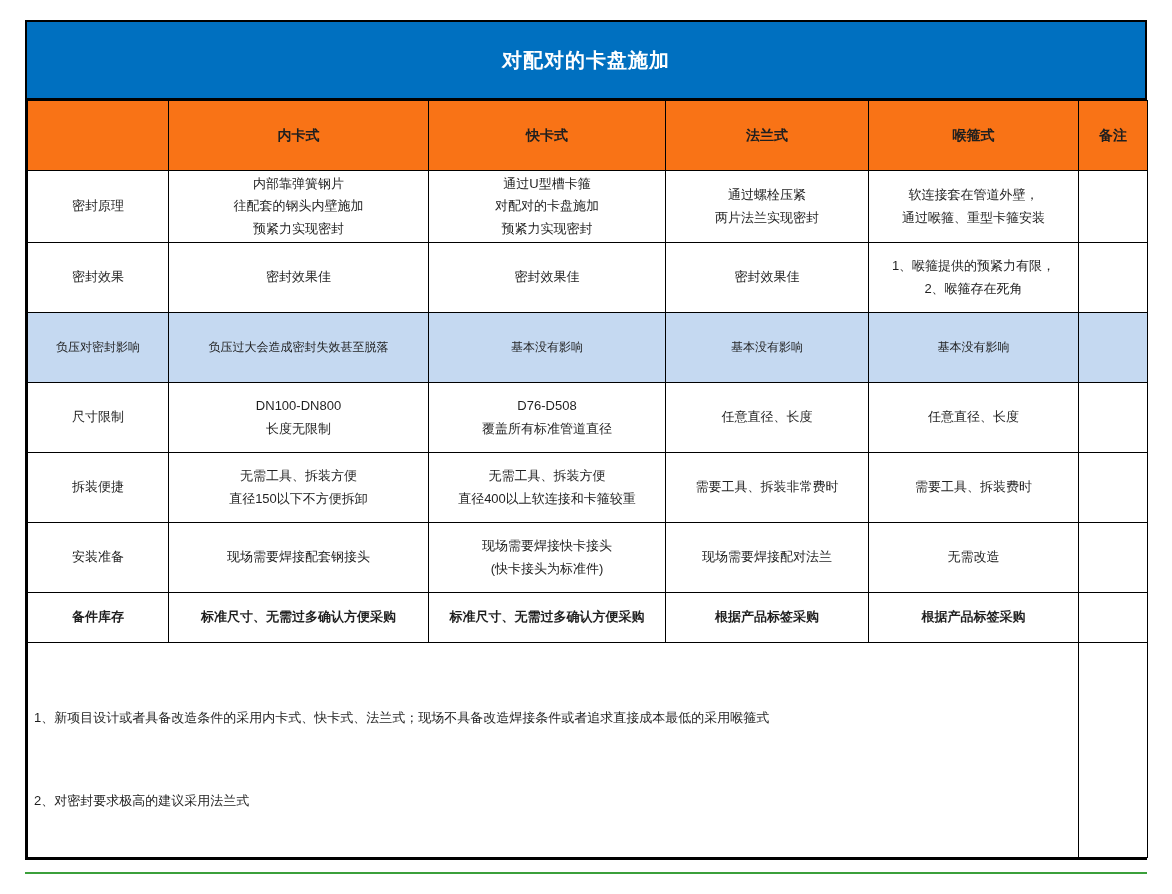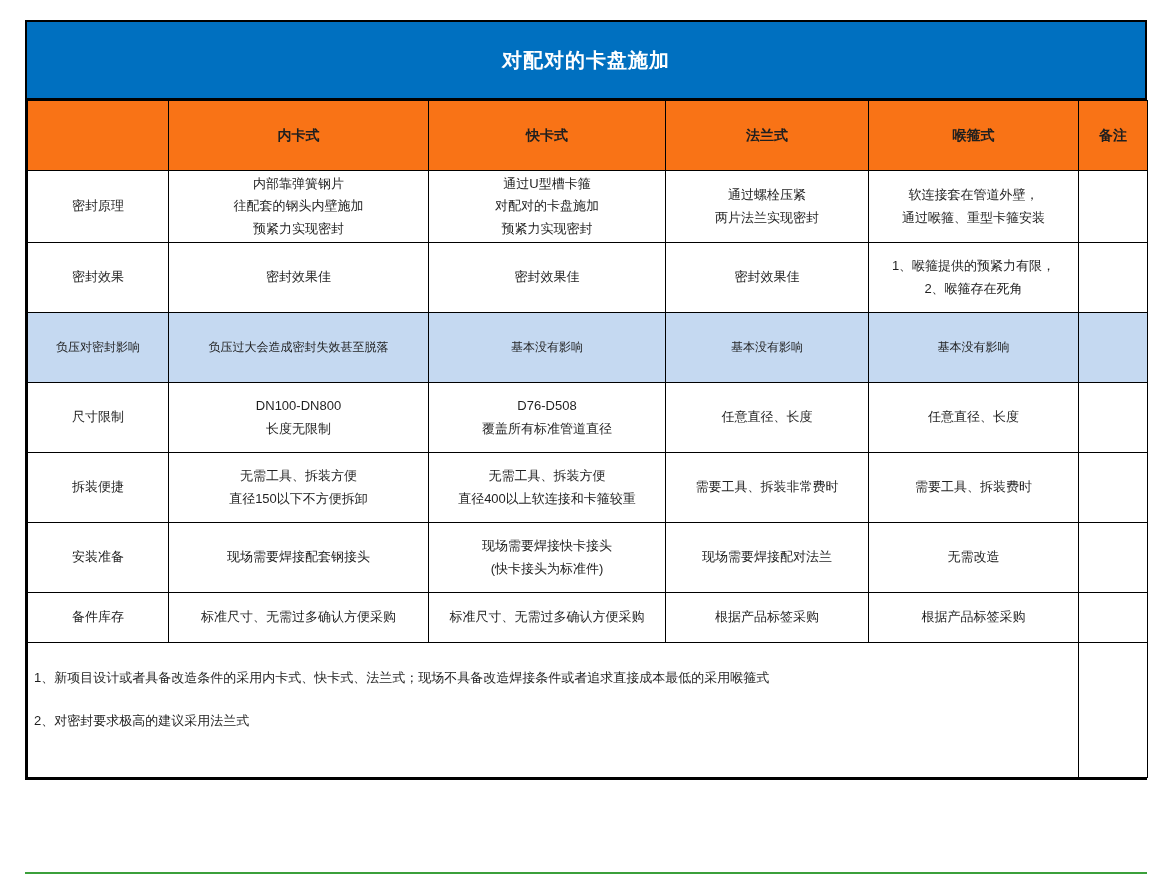--- a/index.html
+++ b/index.html
@@ -43,36 +43,36 @@
     border: 1px solid #000;
     text-align: center;
     vertical-align: middle;
     padding: 2px 6px;
     line-height: 1.72;
     white-space: pre-line;
     overflow: hidden;
   }
   tr.header-row td { height: 70px; background: #f97316; font-weight: bold; font-size: 14px; }
   tr.data-row td   { height: 70px; background: #ffffff; }
-  tr.data-row.short td { height: 50px; }
+  tr.data-row.short td { height: 50px; font-weight: bold; }
   tr.hl-row td {
     height: 70px;
     background: #C5D9F1;
     font-weight: normal;
     font-size: 12px;
   }
   tr.notes-row td {
     height: 68px;
     text-align: left;
     vertical-align: middle;
     padding: 3px 6px;
     line-height: 1.64;
     background: #ffffff;
   }
-  .note-line { white-space: nowrap; }
+  .note-line { white-space: nowrap; margin-top: 40px; }
   .green-line {
     position: absolute;
     left: 25px; top: 872px;
     width: 1122px; height: 2px;
     background: #3BA03B;
   }
 </style>
 </head>
 <body>
 

